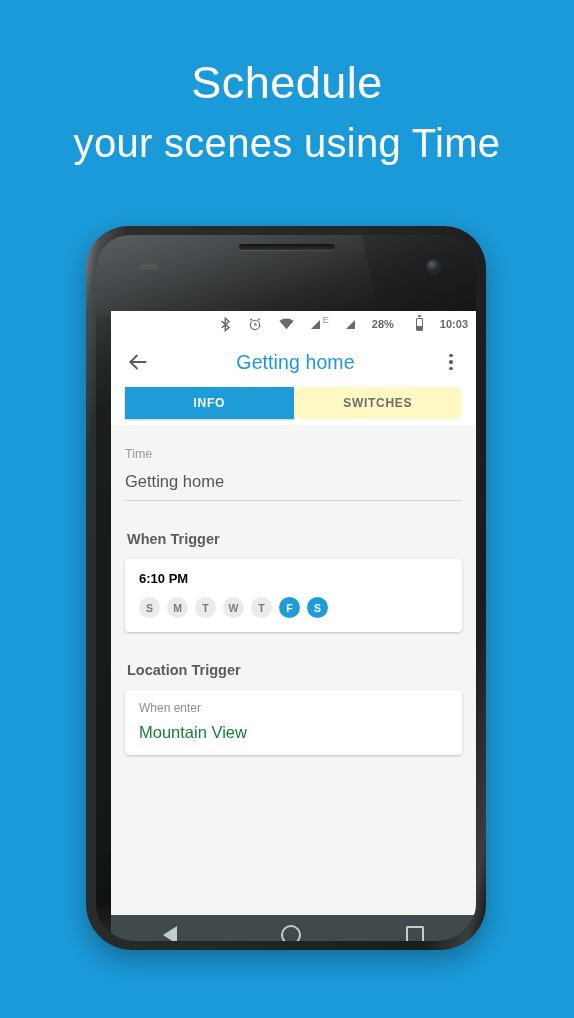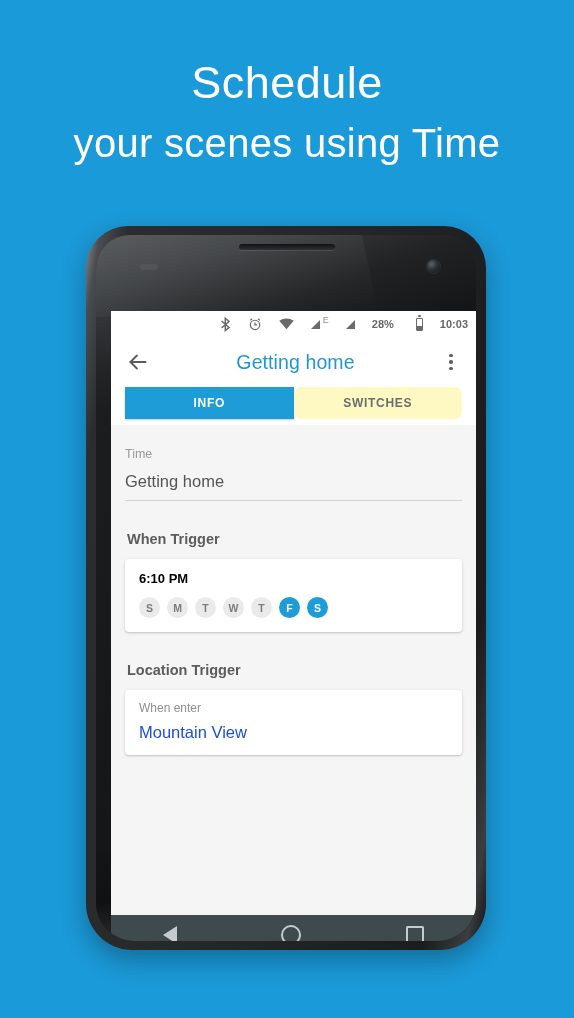--- a/index.html
+++ b/index.html
@@ -296,21 +296,21 @@
     color: #ffffff;
   }
   .loc-card { padding: 11px 14px 13px 14px; }
   .loc-label {
     font-size: 12px;
     color: #8f8f8f;
     margin-bottom: 8px;
   }
   .loc-value {
     font-size: 16.5px;
-    color: #1d4ed8;
+    color: #15803d;
   }
 
   
   .navbar {
     position: absolute;
     left: 15px;
     top: 680px;
     width: 365px;
     height: 40px;
     background: #3f4a4c;

